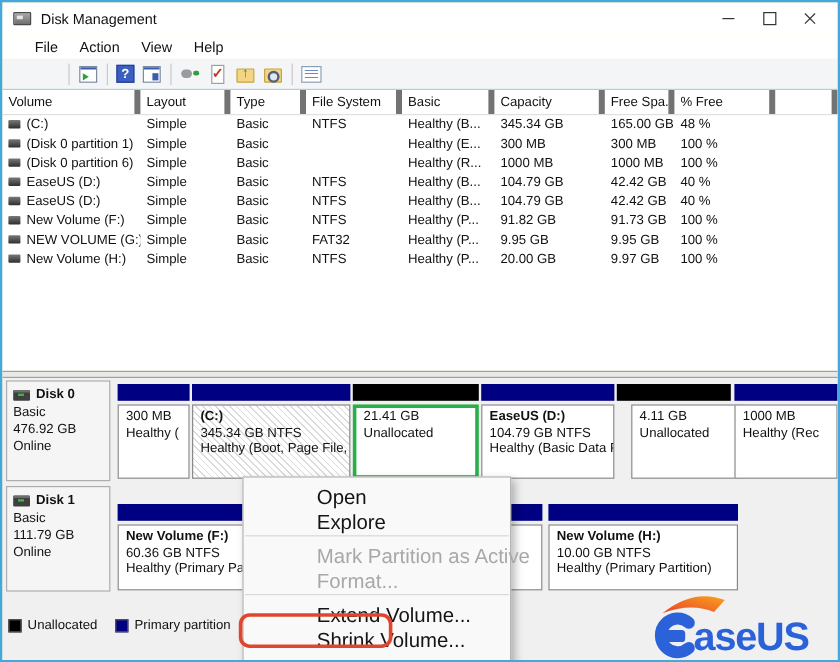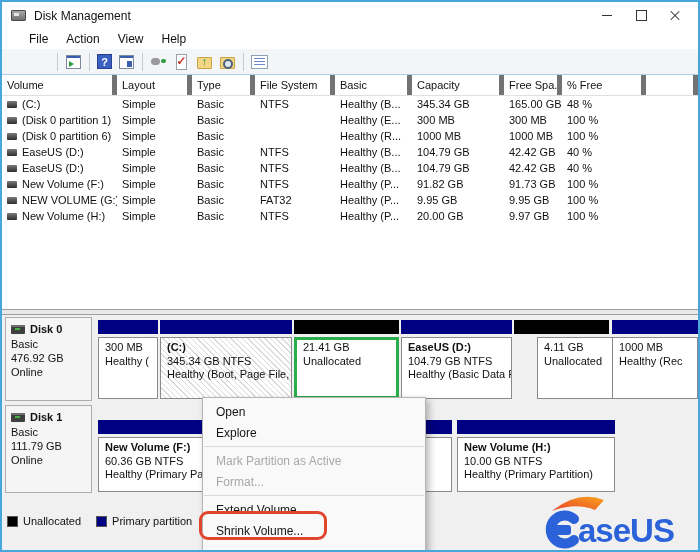--- a/index.html
+++ b/index.html
@@ -61,21 +61,21 @@
   .pline { font-size:11px; line-height:14px; margin-left:5px; white-space:nowrap; }
   .pbar { position:absolute; height:14px; }
   .pbox { position:absolute; background:#fff; border:1px solid #8a8a8a; padding:3px 0 0 6px; font-size:11px; line-height:13.5px; white-space:nowrap; overflow:hidden; }
   .pbox.hatch { background: repeating-linear-gradient(45deg, #ffffff 0 3px, #dadada 3px 4px); }
   
   .legend { position:absolute; top:200px; left:5px; display:flex; gap:15px; font-size:11px; align-items:center; }
   .leg { display:flex; align-items:center; gap:5px; }
   .sw { width:11px; height:11px; border:1px solid #555; display:inline-block; }
   
   .ctx { position:absolute; left:200px; top:82px; width:224px; height:250px; background:#f9f9f9; border:1px solid #b4b4b4; box-shadow: 3px 3px 7px rgba(0,0,0,0.28); z-index:10; padding-top:3px; }
-  .mitem { height:21px; padding:4px 0 0 13px; font-size:12px; color:#141414; white-space:nowrap; }
+  .mitem { height:21px; padding:4px 0 0 13px; font-size:17px; color:#141414; white-space:nowrap;margin-left:48px; }
   .mitem.disabled { color:#a8a8a8; }
   .msep { height:1px; background:#d9d9d9; margin:3px 1px; }
   
   .redbox { position:absolute; left:197px; top:196px; width:128px; height:29px; border:3px solid #e0462f; border-radius:9px; z-index:20; }
   .watermark { position:absolute; left:536px; top:177px; z-index:30; }
 </style>
 </head>
 <body>
 
 <div id="window">
@@ -274,21 +274,21 @@
         <div>21.41 GB</div>
         <div>Unallocated</div>
       </div>
       <div class="pbar" style="left: 399px; width: 111px; top: 5px; background: rgb(0, 0, 130);"></div>
       <div class="pbox" style="left: 399px; width: 111px; top: 22px; height: 62px;">
         <div style="font-weight: bold;">EaseUS  (D:)</div>
         <div>104.79 GB NTFS</div>
         <div>Healthy (Basic Data Pa</div>
       </div>
       <div class="pbar" style="left: 512px; width: 95px; top: 5px; background: rgb(0, 0, 0);"></div>
-      <div class="pbox" style="left: 535px; width: 95px; top: 22px; height: 62px;">
+      <div class="pbox" style="left: 524px; width: 95px; top: 22px; height: 62px;">
         <div>4.11 GB</div>
         <div>Unallocated</div>
       </div>
       <div class="pbar" style="left: 610px; width: 86px; top: 5px; background: rgb(0, 0, 130);"></div>
       <div class="pbox" style="left: 610px; width: 86px; top: 22px; height: 62px;">
         <div>1000 MB</div>
         <div>Healthy (Rec</div>
       </div>
       <div class="panel" style="top: 90px; height: 88px;">
         <div class="pname">

